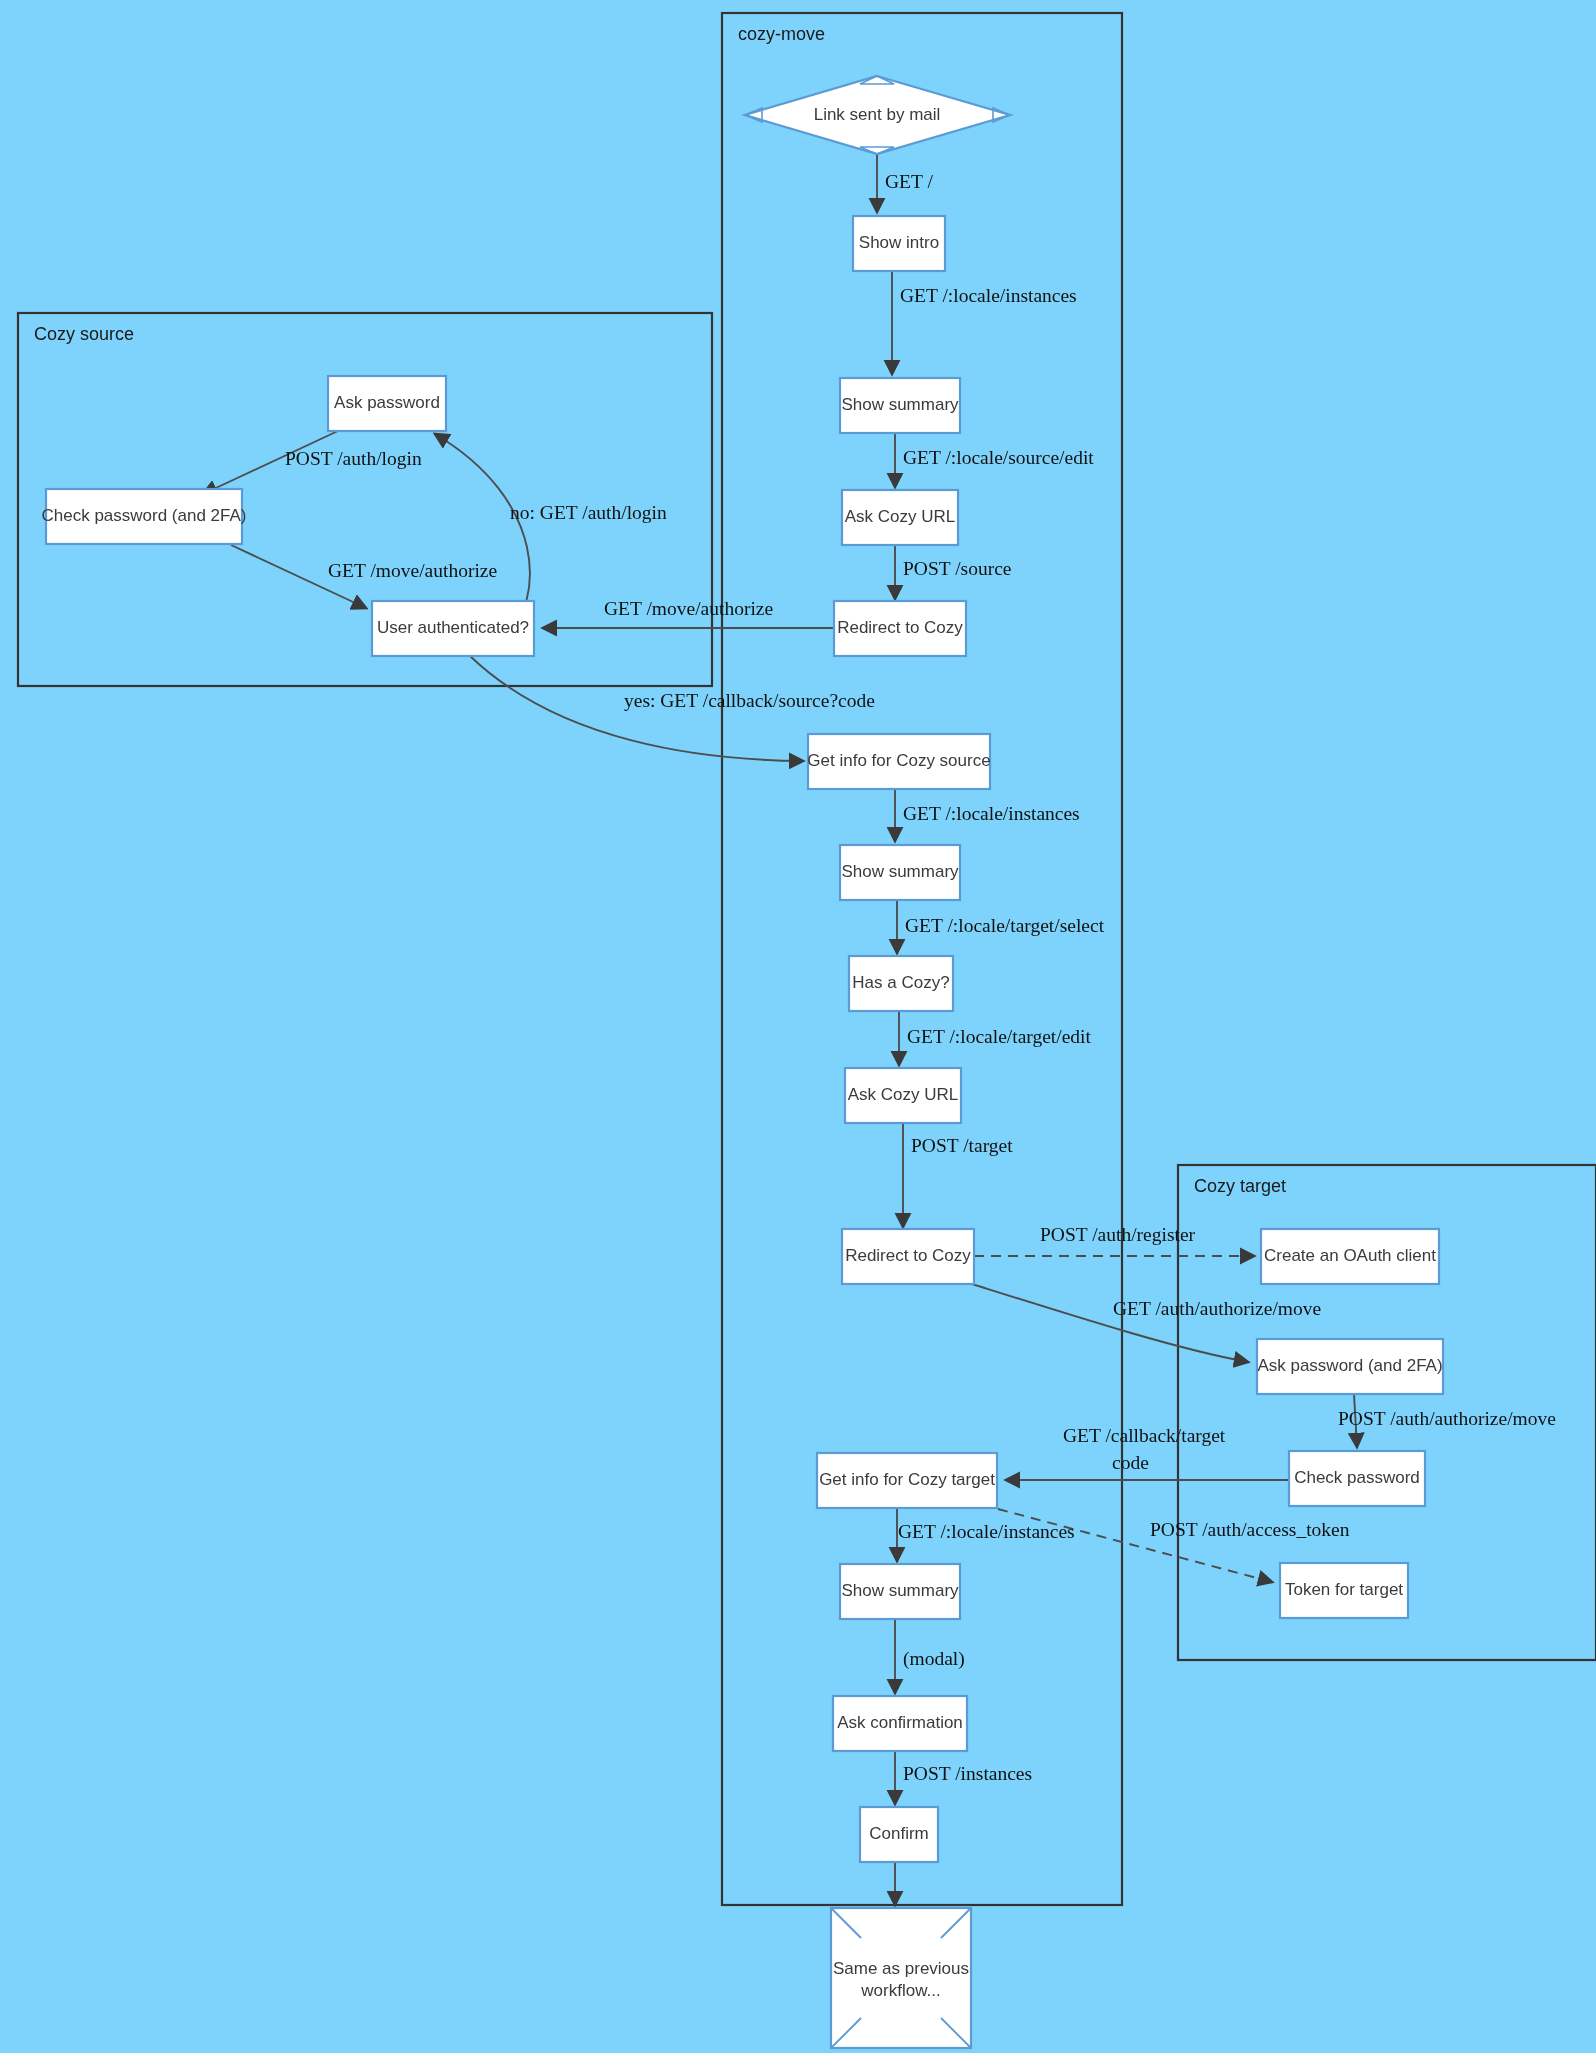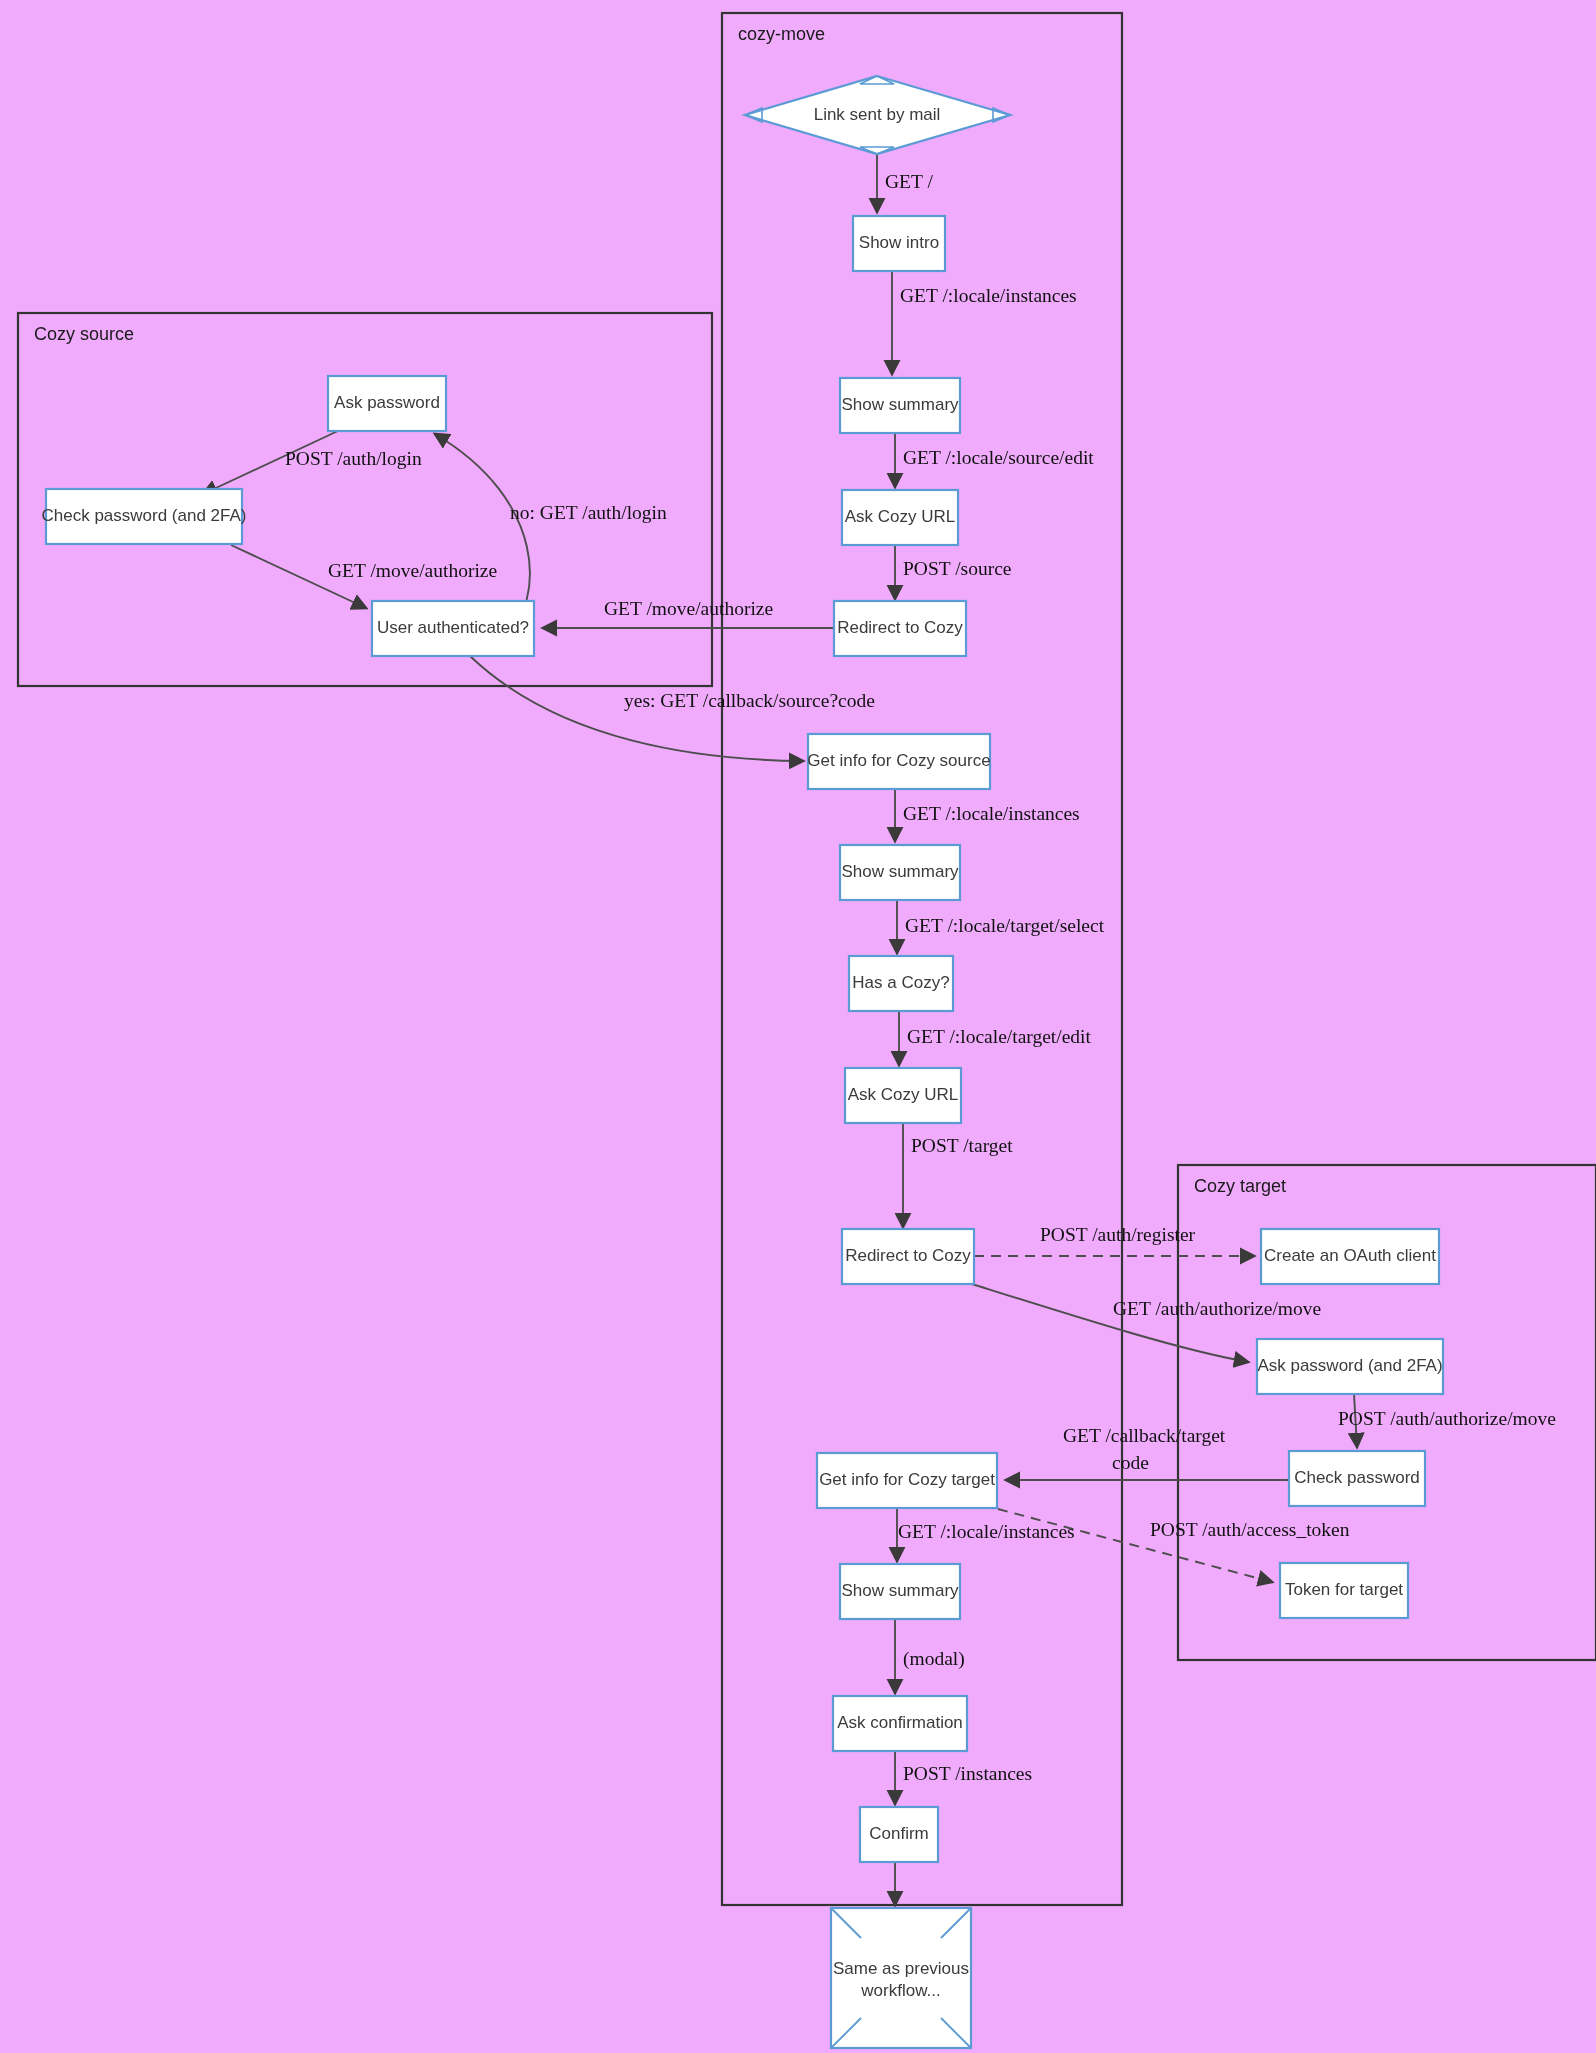--- a/index.html
+++ b/index.html
@@ -7,21 +7,21 @@
     padding: 0;
     background: #ffffff;
   }
   body {
     font-family: "Liberation Sans", sans-serif;
   }
   #diagram-root {
     position: relative;
     width: 1596px;
     height: 2053px;
-    background: #f0abfc;
+    background: #7dd3fc;
     overflow: hidden;
     text-align: center;
   }
   svg.flow {
     display: block;
     width: 1596px;
     height: 2053px;
   }
   
   .lane-rect {

